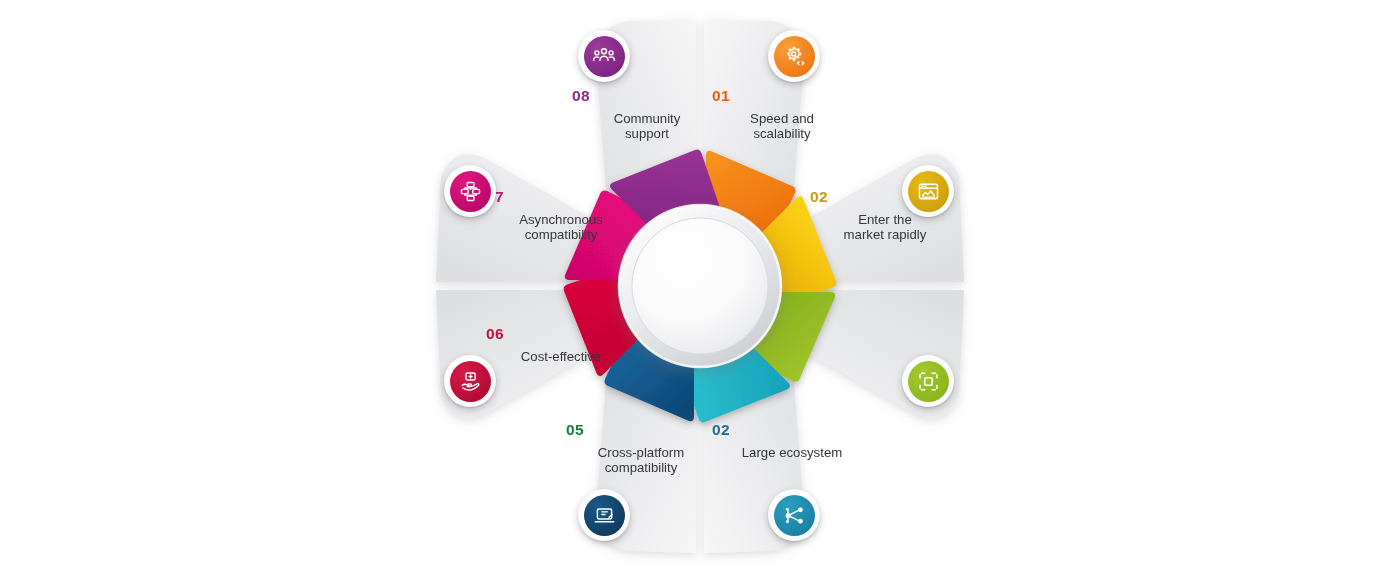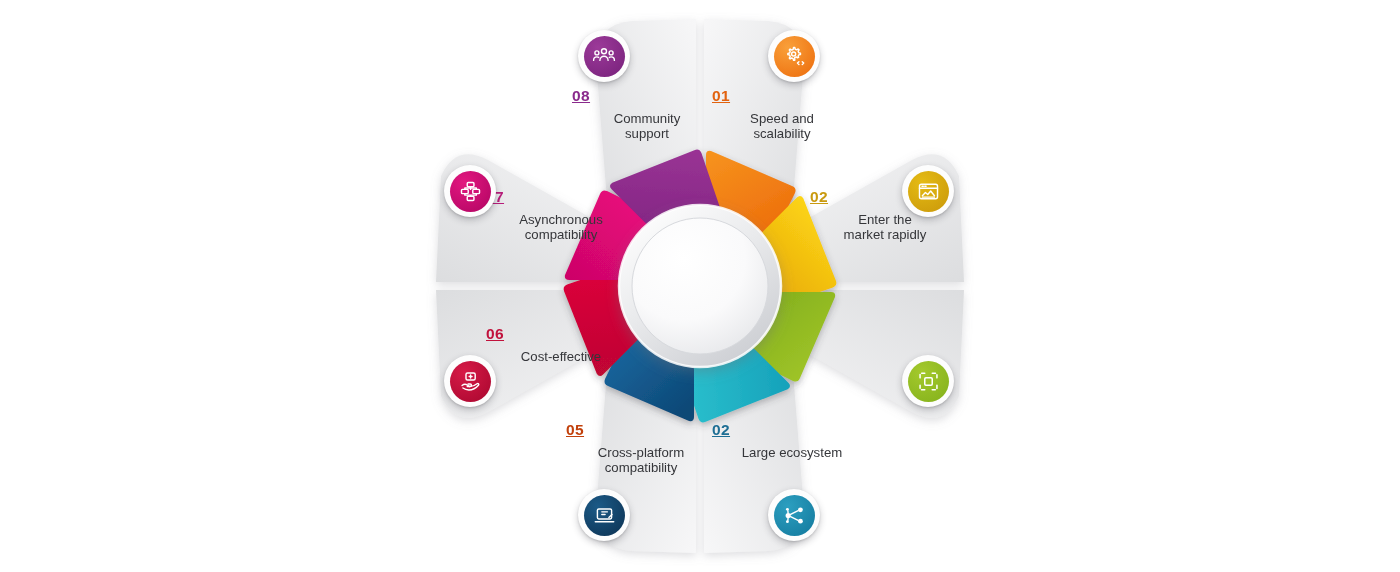--- a/index.html
+++ b/index.html
@@ -3,21 +3,21 @@
 <meta charset="utf-8">
 <style>
   html,body{margin:0;padding:0;background:#ffffff;}
   body{width:1400px;height:572px;overflow:hidden;
        font-family:"Liberation Sans","DejaVu Sans",sans-serif;}
   #stage{position:relative;width:1400px;height:572px;background:#ffffff;}
   #wheel{position:absolute;left:420px;top:0px;width:560px;height:572px;}
   .svg-layer{position:absolute;left:0;top:0;width:560px;height:572px;}
 
   .txt{position:absolute;z-index:6;}
-  .num{font-size:15.5px;font-weight:700;line-height:1;letter-spacing:.4px;text-decoration:underline;}
+  .num{font-size:15.5px;font-weight:700;line-height:1;letter-spacing:.4px;}
   .lbl{font-size:13.2px;font-weight:400;color:#35363a;line-height:1.20;margin-top:7px;
        white-space:pre-line;text-align:center;}
   .txt.r{text-align:left;}
   .txt.l{text-align:left;}
 
   .badge{position:absolute;z-index:8;width:52px;height:52px;border-radius:50%;
          background:#fdfdfd;box-shadow:0 3px 7px rgba(40,40,50,.26),0 1px 2px rgba(0,0,0,.12);
          display:flex;align-items:center;justify-content:center;}
   .badge .disc{width:41px;height:41px;border-radius:50%;display:flex;
                align-items:center;justify-content:center;}
@@ -170,21 +170,21 @@
 market rapidly</div>
     </div>
 
 
     <div class="txt r" style="left:292px;top:422px;width:160px;">
       <div class="num" style="color: rgb(30, 110, 148);">02</div>
       <div class="lbl">Large ecosystem</div>
     </div>
 
     <div class="txt l" style="left:146px;top:422px;width:150px;">
-      <div class="num" style="color: #c2410c;">05</div>
+      <div class="num" style="color: #15803d;">05</div>
       <div class="lbl">Cross-platform
 compatibility</div>
     </div>
 
     <div class="txt l" style="left:66px;top:326px;width:150px;">
       <div class="num" style="color: rgb(193, 18, 60);">06</div>
       <div class="lbl">Cost-effective</div>
     </div>
 
     <div class="txt l" style="left:66px;top:189px;width:150px;">

